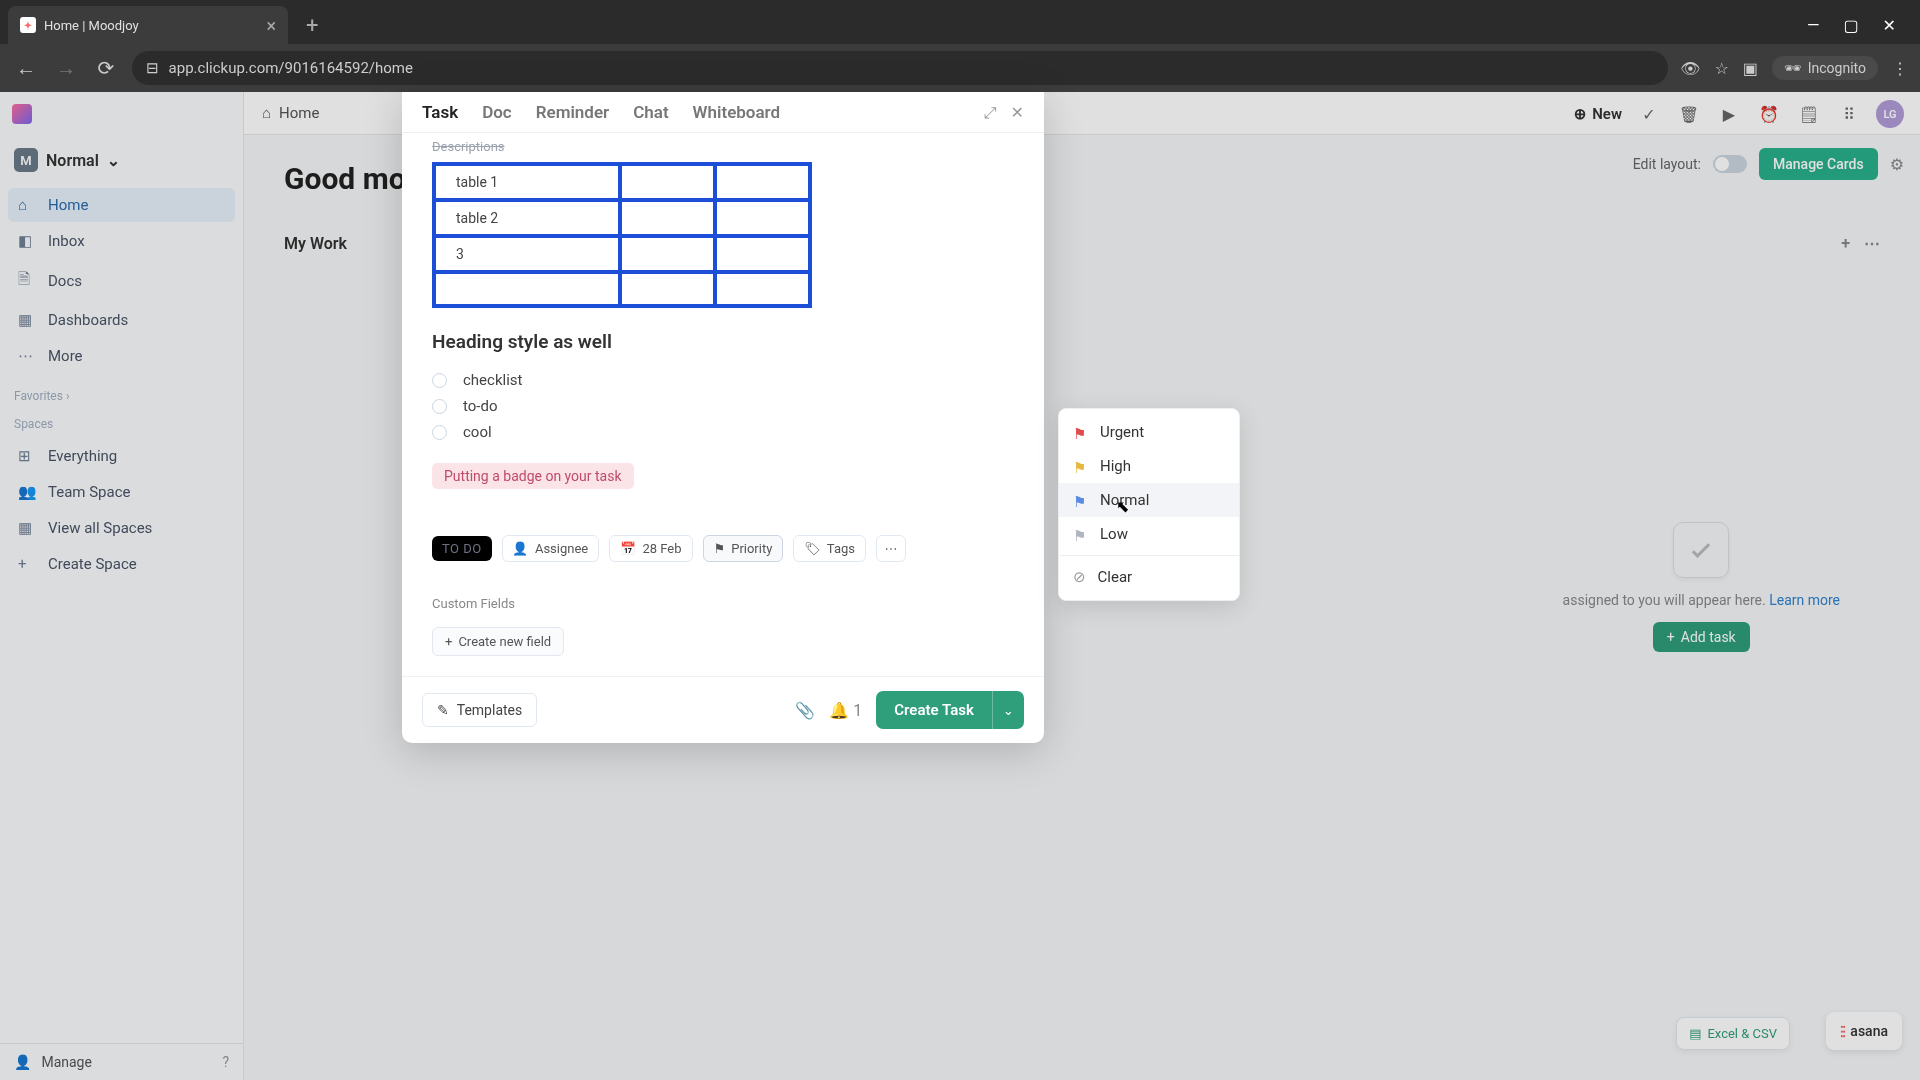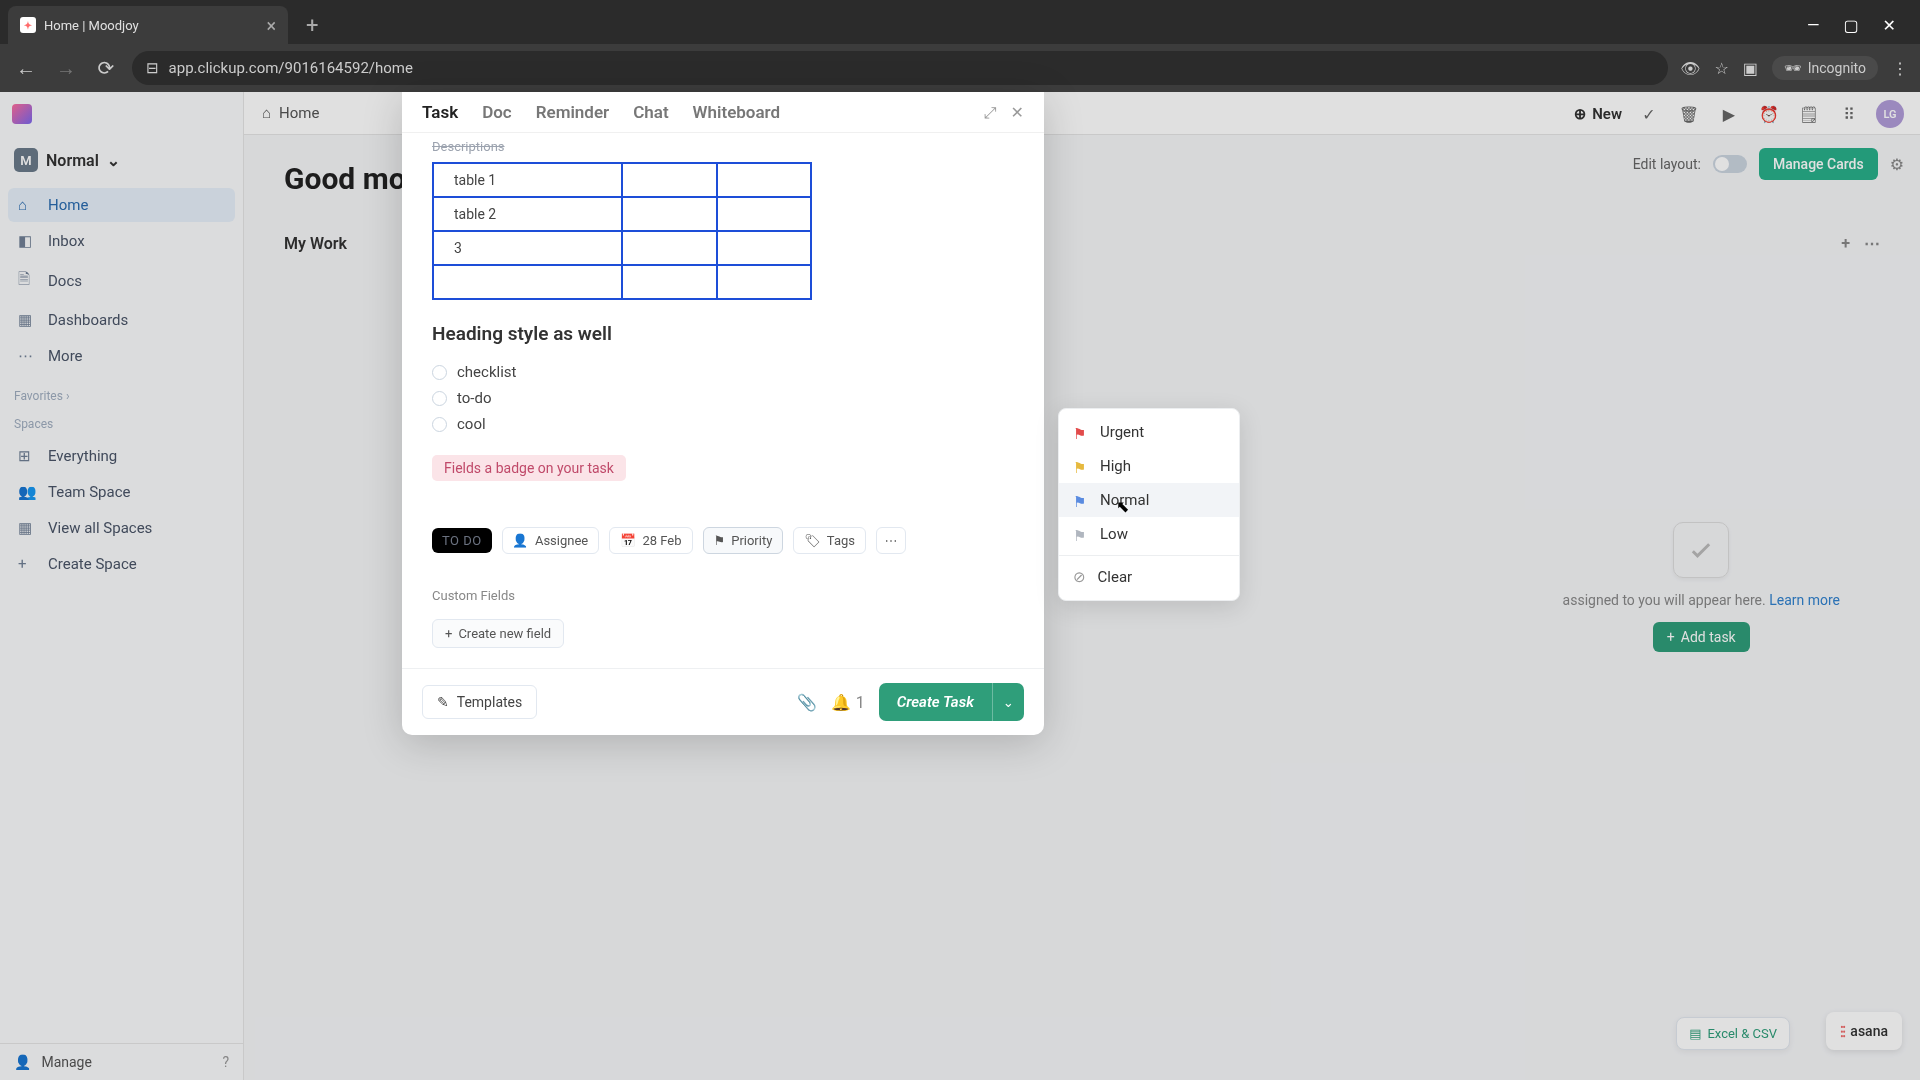--- a/index.html
+++ b/index.html
@@ -67,41 +67,41 @@
   
   .modal { position: absolute; left: 402px; top: 0px; width: 642px; background: #fff; border-radius: 0 0 10px 10px; box-shadow: 0 8px 40px rgba(0,0,0,0.18); z-index: 10; display: flex; flex-direction: column; }
   .modal-tabs { display: flex; align-items: center; padding: 10px 20px; gap: 24px; border-bottom: 1px solid #f0f0f0; }
   .modal-tab { font-size: 17px; font-weight: 600; color: #777; cursor: pointer; }
   .modal-tab.active { color: #222; }
   .modal-close-icons { margin-left: auto; display: flex; gap: 14px; color: #999; }
 
   .modal-body { padding: 6px 30px 20px; }
   .descriptions-label { font-size: 13px; color: #9ca3af; text-decoration: line-through; margin-bottom: 8px; }
   .mini-table { border: 1px solid #e2e8f0; border-radius: 6px; width: 380px; margin-bottom: 22px; border-collapse: collapse; }
-  .mini-table td { border: 2px solid #1d4ed8; padding: 8px 20px; font-size: 14px; color: #444; height: 34px; }
+  .mini-table td { border: 4px solid #1d4ed8; padding: 8px 20px; font-size: 14px; color: #444; height: 34px; }
   .h1 { font-size: 26px; font-weight: 700; color: #222; margin: 14px 0 10px; }
   .h2 { font-size: 19px; font-weight: 600; color: #333; margin-bottom: 14px; }
-  .checklist-item { display: flex; align-items: center; gap: 10px; padding: 4px 0; font-size: 15px; color: #444; }
+  .checklist-item { display: flex; align-items: center; gap: 16px; padding: 4px 0; font-size: 15px; color: #444; }
   .checkbox { width: 15px; height: 15px; border: 1.5px solid #cbd5e0; border-radius: 50%; }
   .badge-pill { display: inline-block; background: #fbe4e8; color: #c04a6a; border-radius: 5px; padding: 5px 12px; font-size: 14px; margin-top: 18px; }
 
   .chip-row { display: flex; align-items: center; gap: 10px; margin-top: 46px; }
   .chip { border: 1px solid #e2e8f0; border-radius: 6px; padding: 5px 10px; font-size: 13px; color: #555; display: inline-flex; align-items: center; gap: 6px; cursor: pointer; }
   .chip.todo { background: #000000; border: none; font-weight: 400; color: #6b7280; letter-spacing: 0.5px; }
   .chip.active-chip { border-color: #cdd6e0; background: #f7f9fb; }
   .more-chip { width: 30px; justify-content: center; }
 
   .custom-fields-label { font-size: 13px; color: #888; margin-top: 34px; margin-bottom: 16px; }
   .create-field-btn { border: 1px solid #e2e8f0; border-radius: 6px; padding: 6px 12px; font-size: 13px; color: #555; background: #fafbfc; cursor: pointer; display: inline-flex; align-items: center; gap: 6px; }
 
   .modal-footer { border-top: 1px solid #eef0f2; padding: 14px 20px; display: flex; align-items: center; gap: 14px; }
   .templates-btn { border: 1px solid #e2e8f0; border-radius: 6px; padding: 8px 14px; font-size: 14px; color: #444; background: #fff; cursor: pointer; display: inline-flex; align-items: center; gap: 8px; }
   .footer-spacer { flex: 1; }
   .footer-icon { color: #888; font-size: 16px; cursor: pointer; display: flex; align-items: center; gap: 4px; }
-  .create-task-btn { background: #2f9e7a; color: #fff; border: none; border-radius: 7px; padding: 10px 18px; font-size: 15px; font-weight: 600; cursor: pointer; display: inline-flex; align-items: center; font-style: italic; }
+  .create-task-btn { background: #2f9e7a; color: #fff; border: none; border-radius: 7px; padding: 10px 18px; font-size: 15px; font-weight: 600; cursor: pointer; display: inline-flex; align-items: center; }
   .create-task-split { background: #2f9e7a; color: #fff; border: none; border-left: 1px solid rgba(255,255,255,0.3); border-radius: 0 7px 7px 0; padding: 10px 10px; cursor: pointer; }
   .ct-wrap { display: inline-flex; }
   .ct-wrap .create-task-btn { border-radius: 7px 0 0 7px; }
 
   
   .priority-menu { position: absolute; left: 656px; top: 316px; background: #fff; border: 1px solid #eceef0; border-radius: 8px; box-shadow: 0 6px 24px rgba(0,0,0,0.12); width: 182px; padding: 6px 0; z-index: 20; }
   .pm-item { display: flex; align-items: center; gap: 12px; padding: 8px 14px; font-size: 15px; color: #333; cursor: pointer; }
   .pm-item.hover { background: #f2f4f7; }
   .pm-sep { height: 1px; background: #eceef0; margin: 4px 0; }
   .flag { width: 15px; height: 15px; }
@@ -330,21 +330,21 @@
         </div>
       <div class="checklist-item">
           <span class="checkbox"></span>
           <span>to-do</span>
         </div>
       <div class="checklist-item">
           <span class="checkbox"></span>
           <span>cool</span>
         </div>
 
-      <span class="badge-pill">Fields a badge on your task</span>
+      <span class="badge-pill">Putting a badge on your task</span>
 
       <div class="chip-row">
         <span class="chip todo">TO DO</span>
         <span class="chip">
             <span>👤</span>
             <span>Assignee</span>
           </span>
         <span class="chip">
             <span>📅</span>
             <span>28 Feb</span>

